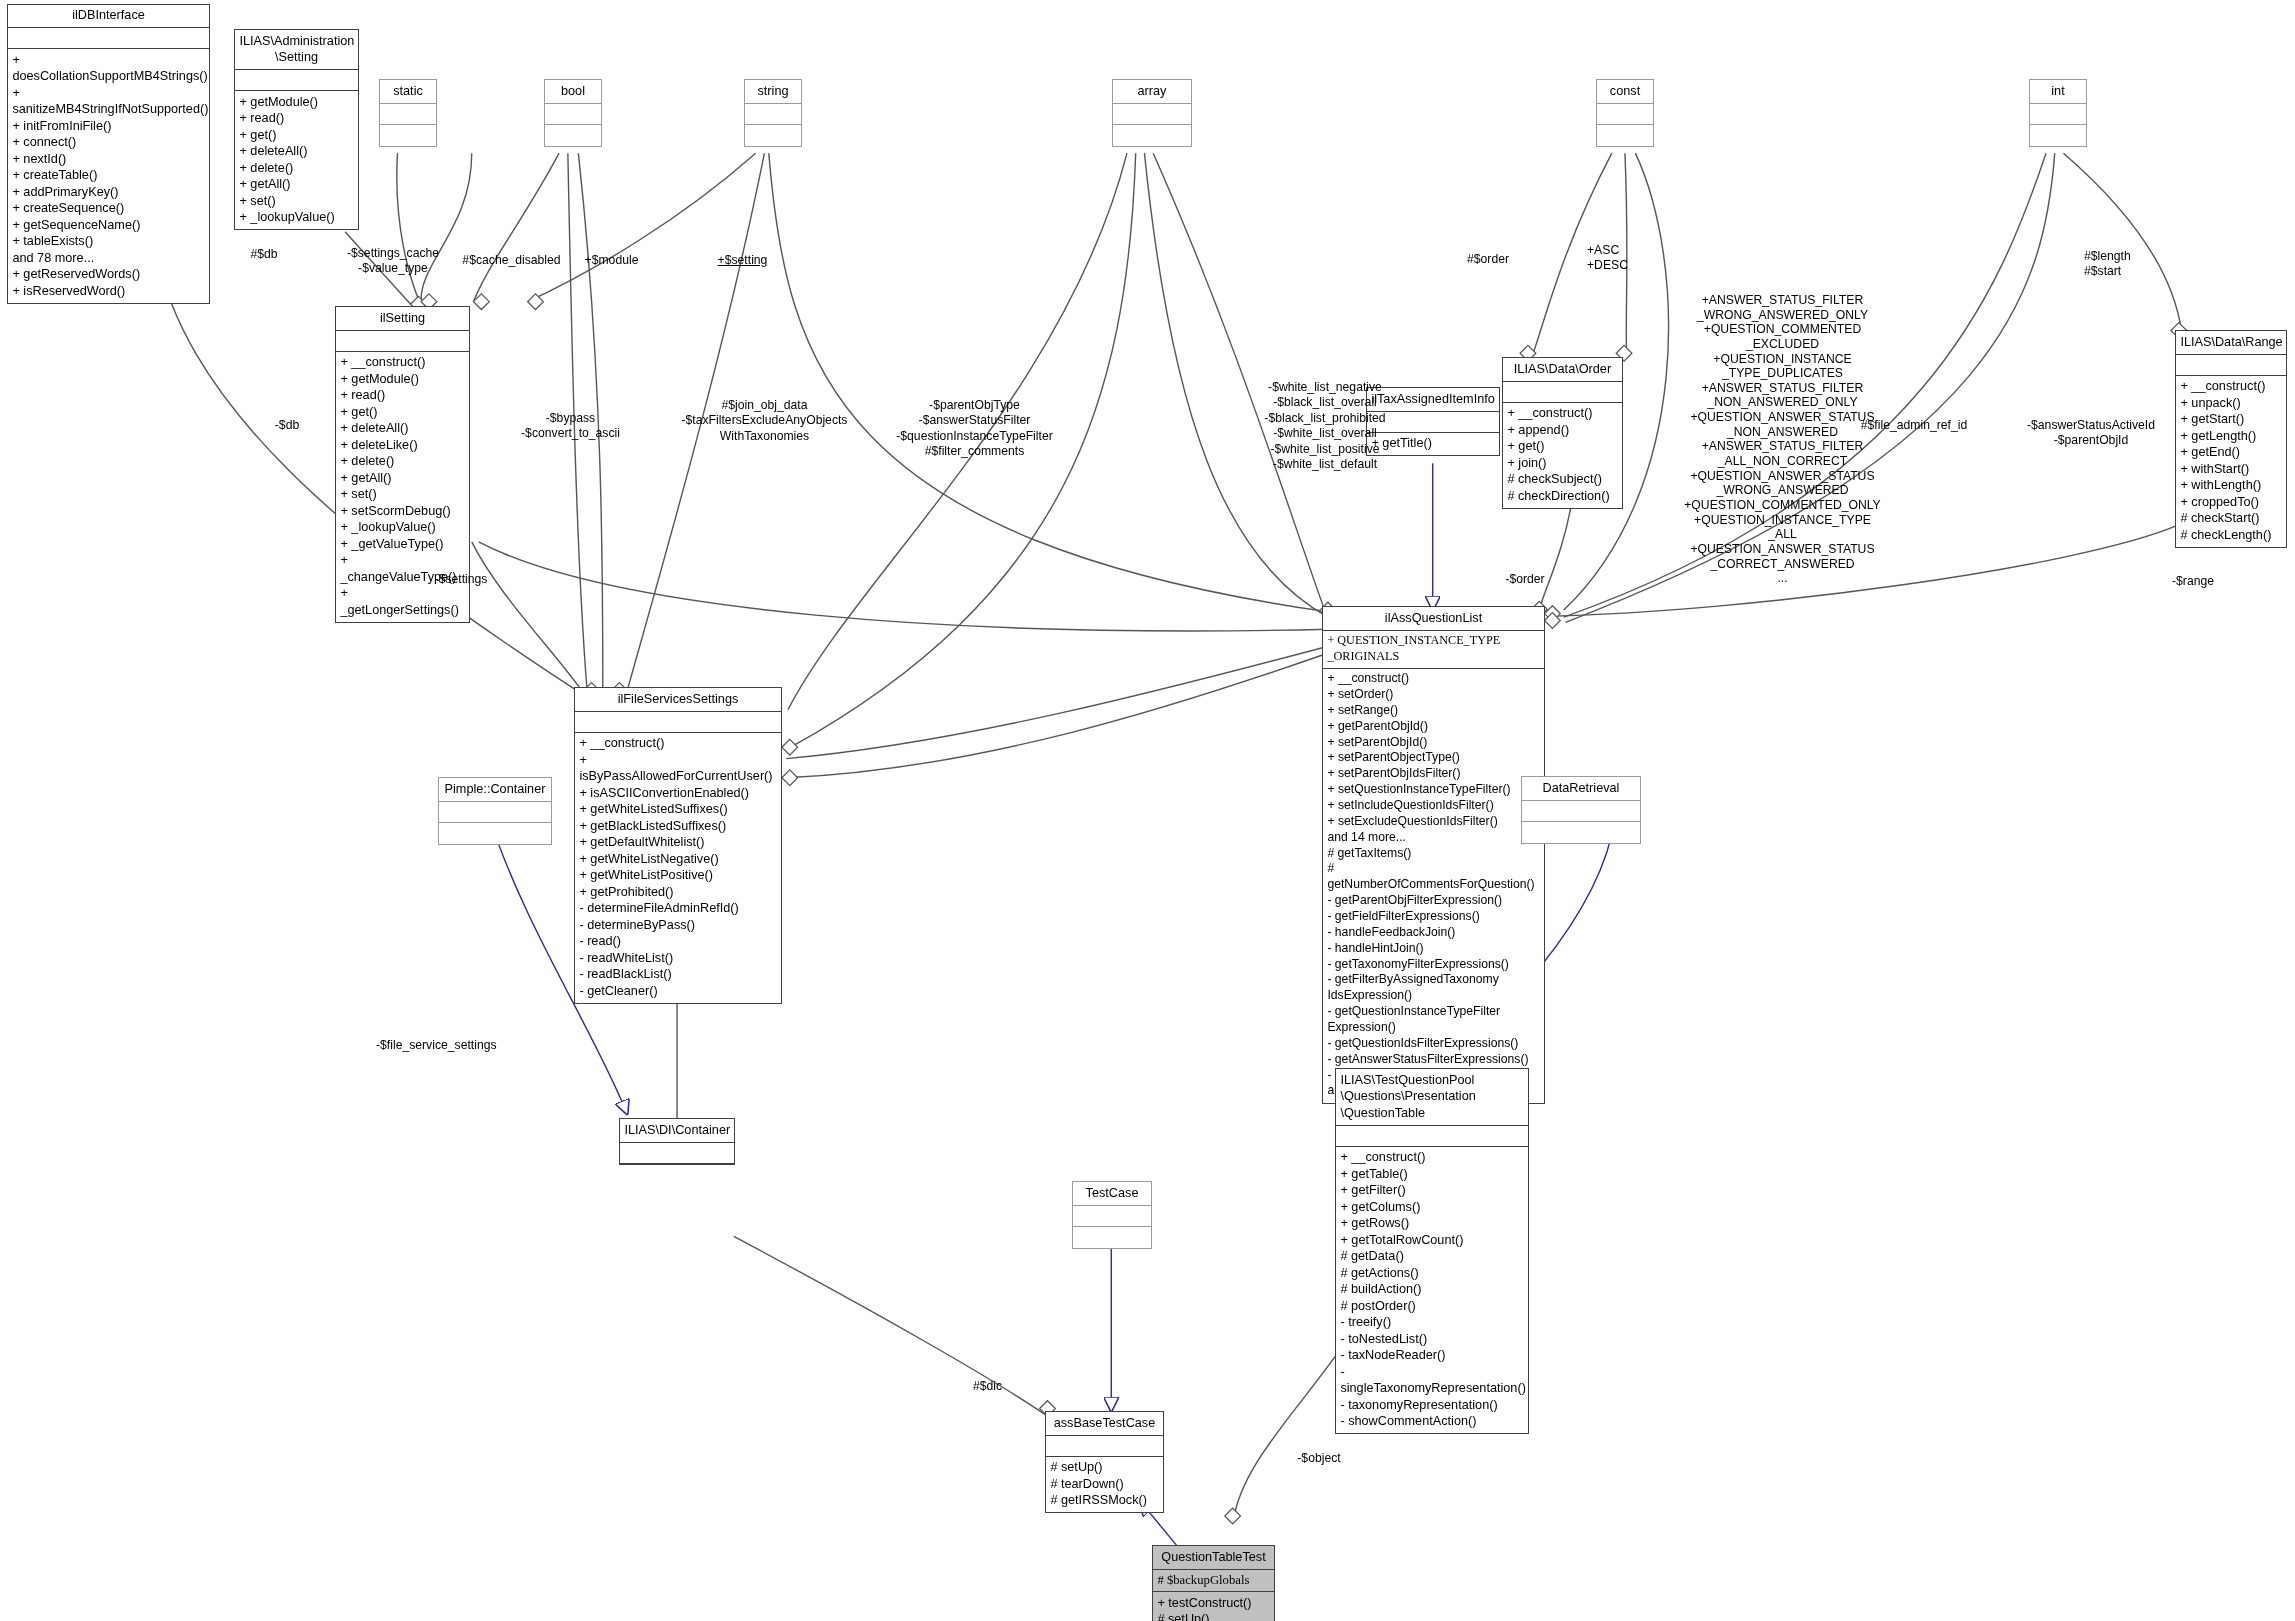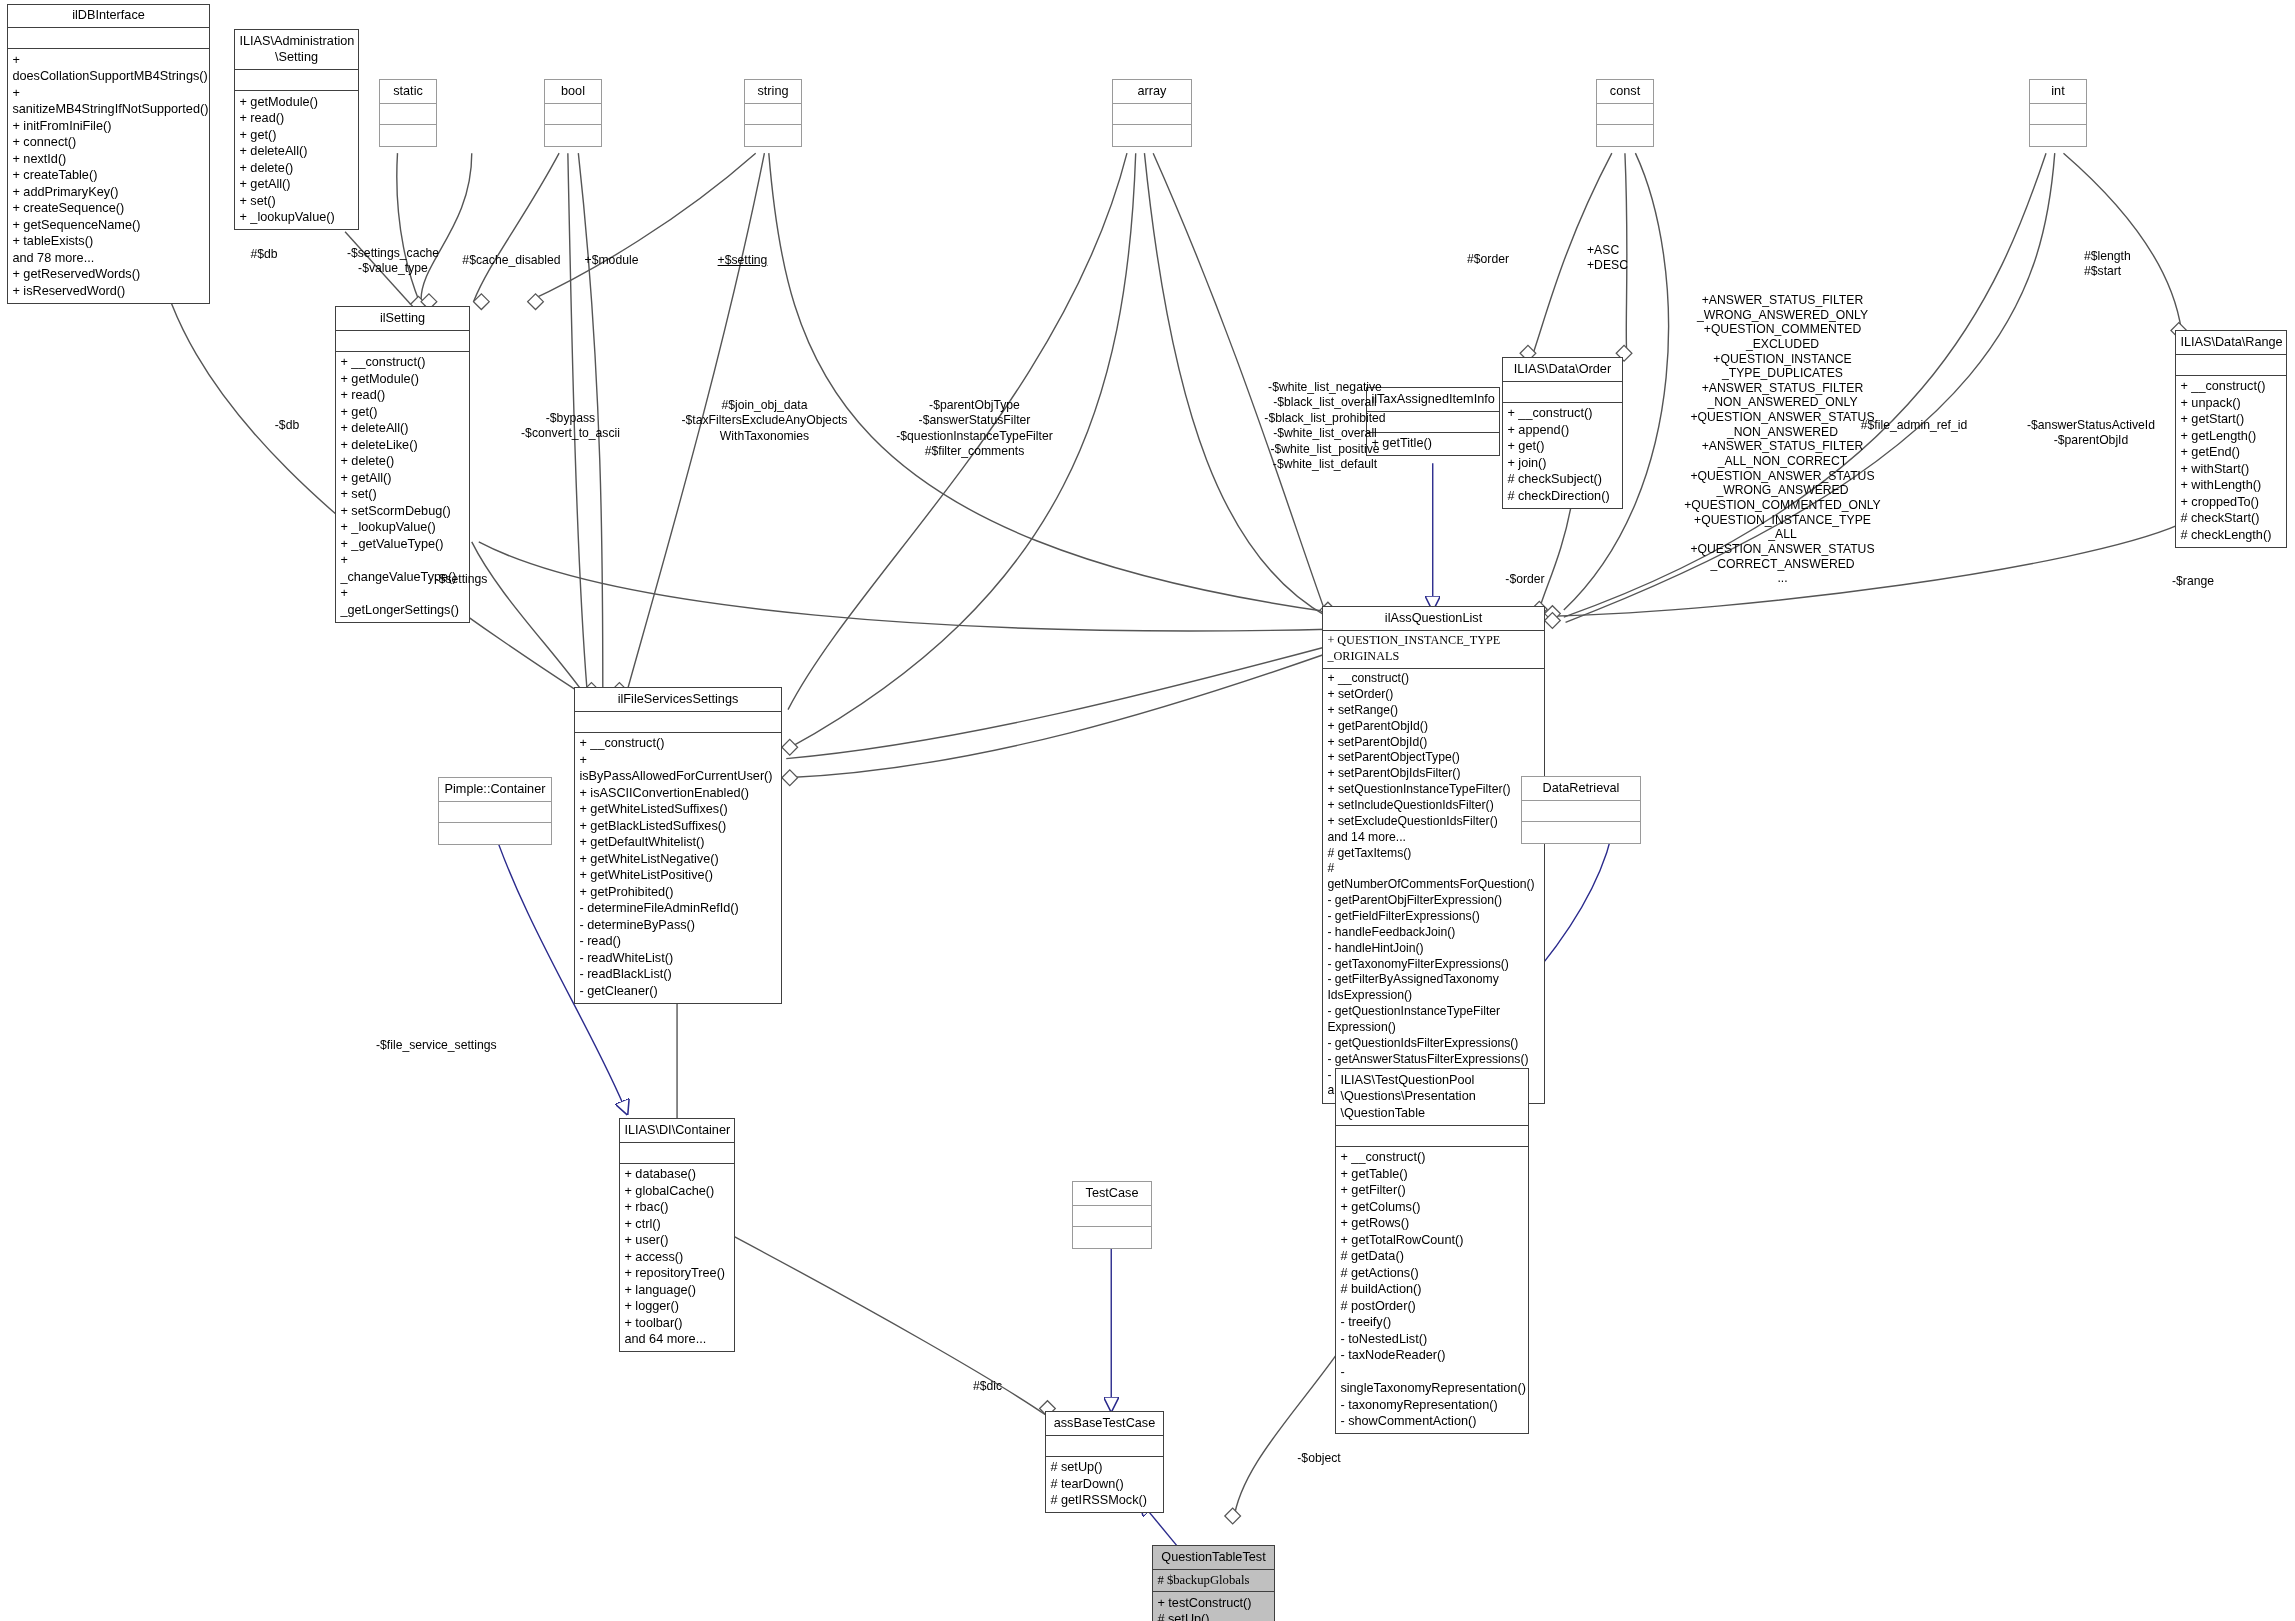--- a/index.html
+++ b/index.html
@@ -348,31 +348,20 @@
 
   <div class="uml thin" style="left:1521px; top:776px; width:120px;">
     <div class="title">DataRetrieval</div>
     <div class="attrs empty"></div>
     <div class="ops empty"></div>
   </div>
 
   <div class="uml" style="left:619px; top:1118px; width:116px;">
     <div class="title">ILIAS\DI\Container</div>
     <div class="attrs empty"></div>
-    <div class="ops">+ database()
-+ globalCache()
-+ rbac()
-+ ctrl()
-+ user()
-+ access()
-+ repositoryTree()
-+ language()
-+ logger()
-+ toolbar()
-and 64 more...</div>
   </div>
 
   <div class="uml" style="left:1335px; top:1068px; width:194px;">
     <div class="title" style="text-align:left;">ILIAS\TestQuestionPool
 \Questions\Presentation
 \QuestionTable</div>
     <div class="attrs empty"></div>
     <div class="ops">+ __construct()
 + getTable()
 + getFilter()

